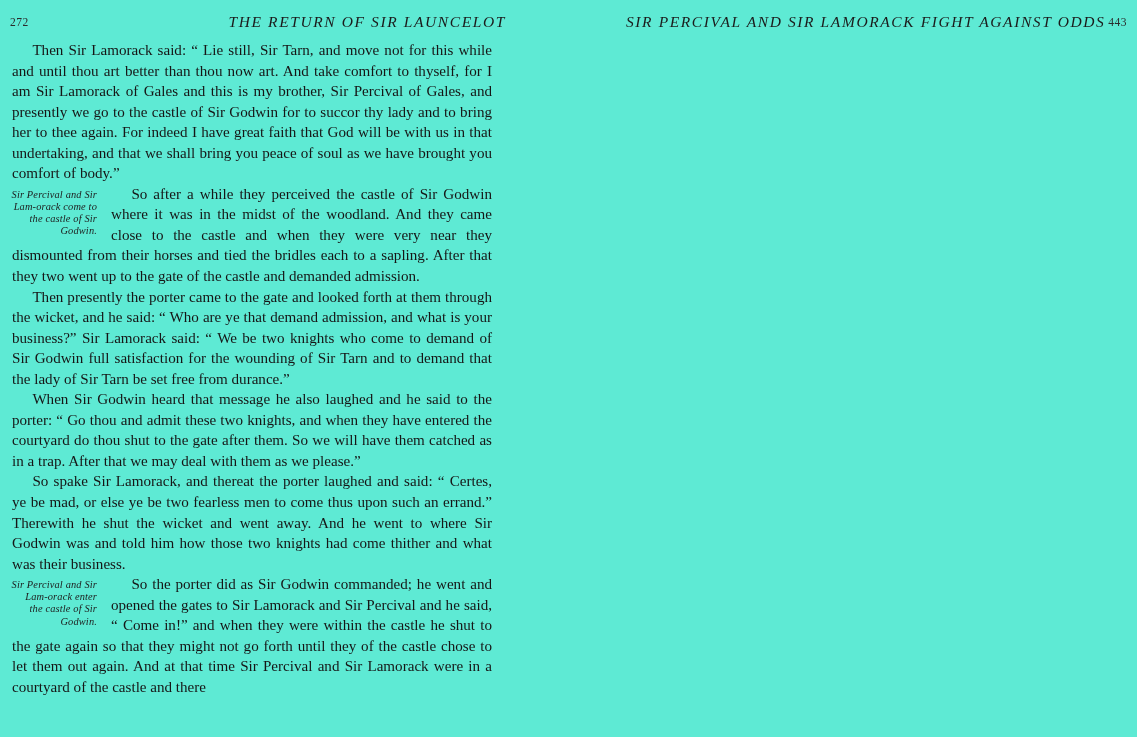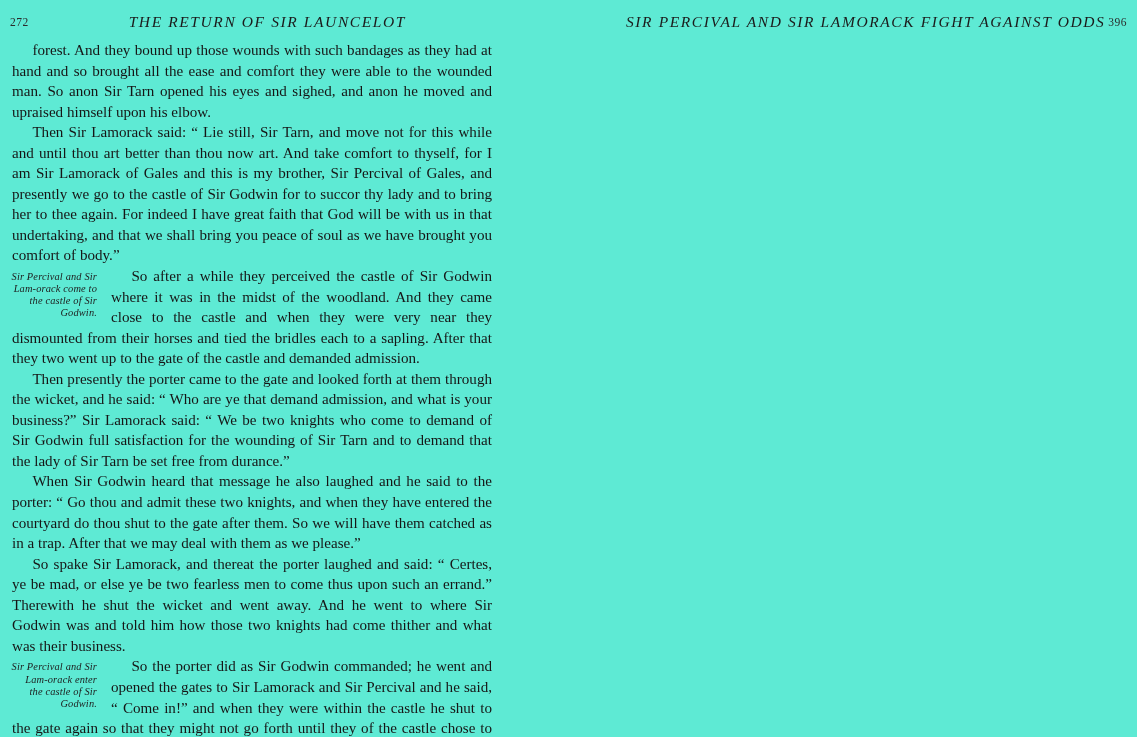--- a/index.html
+++ b/index.html
@@ -51,21 +51,21 @@
     color: #2b2b2b;
     vertical-align: 2px;
   }
   .runhead-title {
     font-style: italic;
     font-size: 15.5px;
     letter-spacing: 1.6px;
     color: #1b1b1b;
   }
   .runhead-left .folio  { float: left; }
-  .runhead-left  .runhead-title { display: block; text-align: center; font-style: italic; }
+  .runhead-left  .runhead-title { display: block; text-align: right; font-style: italic; }
   .runhead-right .runhead-title { display: block; text-align: left; }
   .runhead-right .folio { float: right; margin-left: 7px; }
 
   
   .column {
     position: absolute;
     top: 40px;
     font-size: 15.1px;
     line-height: 20.55px;
     text-align: justify;
@@ -105,21 +105,20 @@
 
   <div class="page page-left">
 
     <div class="runhead runhead-left">
       <span class="folio">272</span>
       <span class="runhead-title">THE RETURN OF SIR LAUNCELOT</span>
     </div>
 
     <div class="column col-left">
 
-      <p class="para">forest. And they bound up those wounds with such bandages as they had at hand and so brought all the ease and comfort they were able to the wounded man. So anon Sir Tarn opened his eyes and sighed, and anon he moved and upraised himself upon his elbow.</p>
 
       <p class="para">Then Sir Lamorack said: “ Lie still, Sir Tarn, and move not for this while and until thou art better than thou now art. And take comfort to thyself, for I am Sir Lamorack of Gales and this is my brother, Sir Percival of Gales, and presently we go to the castle of Sir Godwin for to succor thy lady and to bring her to thee again. For indeed I have great faith that God will be with us in that undertaking, and that we shall bring you peace of soul as we have brought you comfort of body.”</p>
 
 
       <p class="para">
         <span class="sidenote sidenote-left">Sir Percival and Sir Lam-orack come to the castle of Sir Godwin.</span>
         <span>So after a while they perceived the castle of Sir Godwin where it was in the midst of the woodland. And they came close to the castle and when they were very near they dismounted from their horses and tied the bridles each to a sapling. After that they two went up to the gate of the castle and demanded admission.</span>
       </p>
 
       <p class="para">Then presently the porter came to the gate and looked forth at them through the wicket, and he said: “ Who are ye that demand admission, and what is your business?” Sir Lamorack said: “ We be two knights who come to demand of Sir Godwin full satisfaction for the wounding of Sir Tarn and to demand that the lady of Sir Tarn be set free from durance.”</p>
@@ -132,19 +131,19 @@
         <span class="sidenote sidenote-left">Sir Percival and Sir Lam-orack enter the castle of Sir Godwin.</span>
         <span>So the porter did as Sir Godwin commanded; he went and opened the gates to Sir Lamorack and Sir Percival and he said, “ Come in!” and when they were within the castle he shut to the gate again so that they might not go forth until they of the castle chose to let them out again. And at that time Sir Percival and Sir Lamorack were in a courtyard of the castle and there</span>
       </p>
 
     </div>
   </div>
 
   <div class="page page-right">
 
     <div class="runhead runhead-right">
-      <span class="folio">396</span>
+      <span class="folio">443</span>
       <span class="runhead-title">SIR PERCIVAL AND SIR LAMORACK FIGHT AGAINST ODDS</span>
     </div>
 
   </div>
 
 </div>
 
 </body></html>

